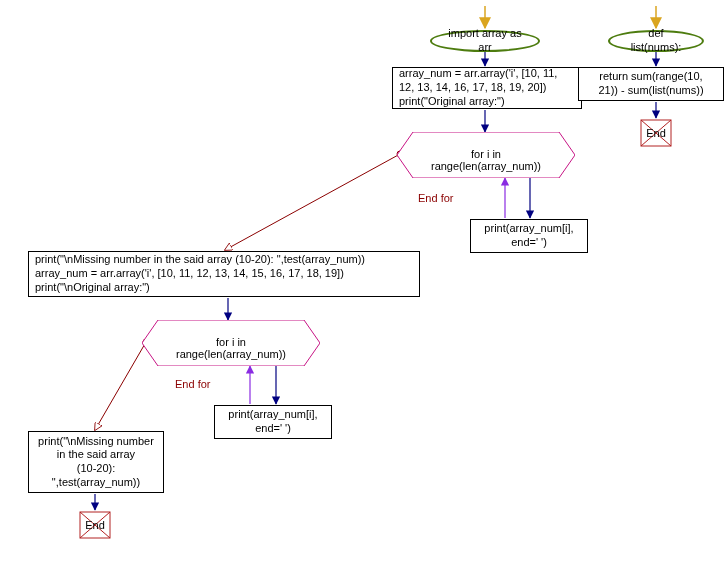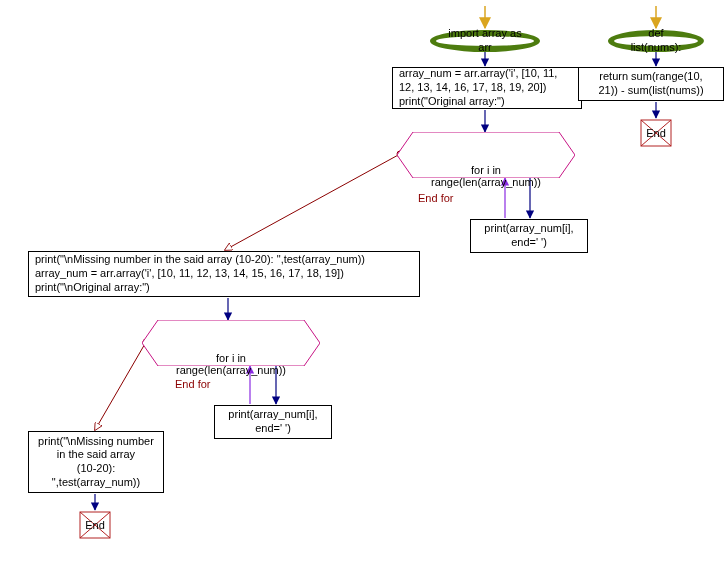--- a/index.html
+++ b/index.html
@@ -1,22 +1,22 @@
 <!DOCTYPE html>
 <html><head>
 <meta charset="utf-8">
 <style>
   html,body{margin:0;padding:0;background:#fff;font-family:Arial,Helvetica,sans-serif;font-size:11px;color:#000}
   .canvas{position:relative;width:727px;height:580px}
   .node{position:absolute;box-sizing:border-box;text-align:center;display:flex;align-items:center;justify-content:center;padding:12px 6px;line-height:1.25}
   .rect{border:1px solid #000;background:#fff}
-  .oval{border:6px solid #4d7c0f;background:#fff;border-radius:50%/50%;padding:4px 12px}
+  .oval{border:2px solid #4d7c0f;background:#fff;border-radius:50%/50%;padding:4px 12px}
   .hex{position:absolute}
   .hex svg{position:absolute;left:0;top:0}
-  .hex .lbl{position:absolute;left:0;top:10px;width:100%;height:100%;display:flex;align-items:flex-end;justify-content:center;padding:0 18px;box-sizing:border-box;text-align:center}
+  .hex .lbl{position:absolute;left:0;top:0;width:100%;height:100%;display:flex;align-items:flex-start;justify-content:center;padding:16px 18px;box-sizing:border-box;text-align:center}
   .end-node{position:absolute;width:32px;height:28px}
   .end-node svg{position:absolute;left:0;top:0}
   .end-node .lbl{position:absolute;left:0;top:0;width:100%;height:100%;display:flex;align-items:center;justify-content:center;font-size:11px}
   .edge-label{position:absolute;font-size:11px;color:#8b0000}
   svg.edges{position:absolute;left:0;top:0;pointer-events:none}
 </style>
 </head>
 <body>
 
 <div class="canvas">

